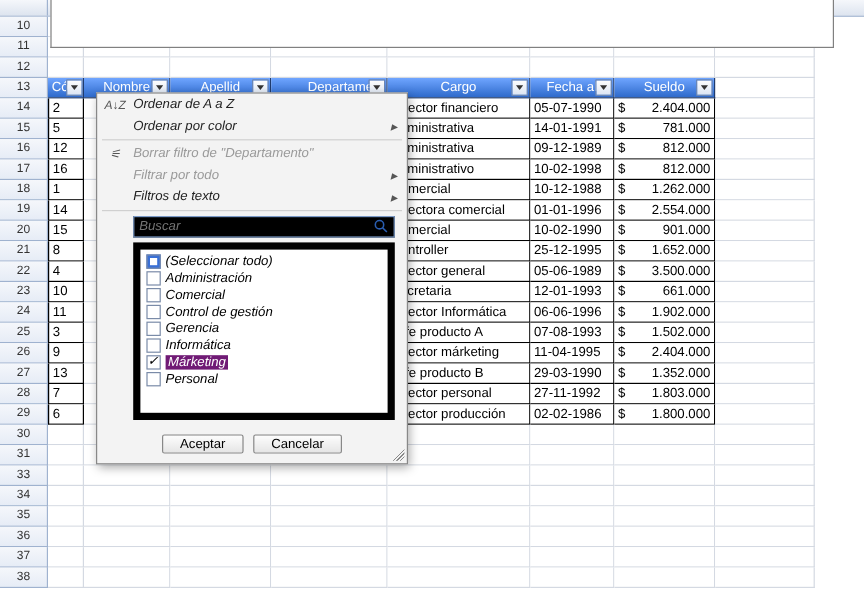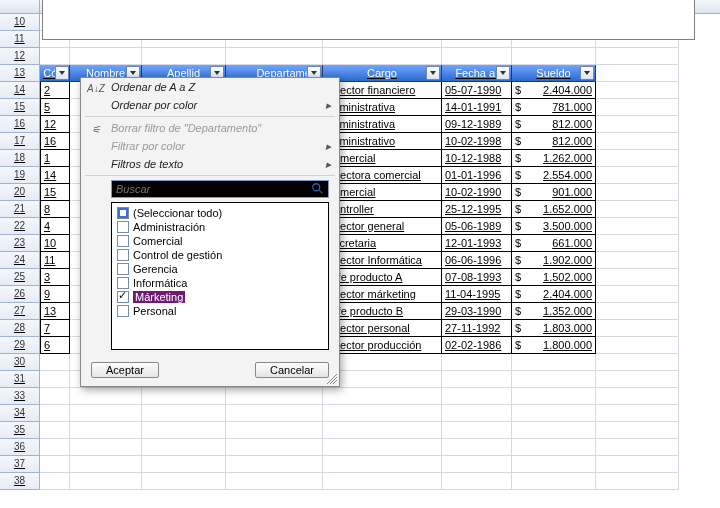--- a/index.html
+++ b/index.html
@@ -40,21 +40,21 @@
     border-right: 1px solid #9fb2cf;
     text-align: center;
     font-size: 10px;
     color: #333;
     line-height: 13px;
     height: 13px;
   }
   
   .grid {
     position: absolute;
-    top: 14px; left: 0; right: 0; bottom: 0; text-decoration: underline;
+    top: 14px; left: 0; right: 0; bottom: 0;
   }
   .row {
     display: flex;
     height: 17px;
   }
   .rownum {
     width: 40px;
     border-right: 1px solid #9fb2cf;
     border-bottom: 1px solid #9fb2cf;
     background: linear-gradient(#f5f7fb,#e6ecf6);
@@ -182,25 +182,26 @@
     background: #000000;
   }
   .fp-search .mag {
     position: absolute;
     right: 4px; top: 2px;
     width: 14px; height: 14px;
     color: #2a5db0;
   }
   .fp-list {
     margin: 0 10px 6px 30px;
-    border: 1px solid #000000;
+    border: 6px solid #000000;
     background: #fff;
     height: 148px;
     overflow: hidden;
     padding: 3px;
+    font-style: italic;
   }
   .chk-row {
     display: flex;
     align-items: center;
     gap: 4px;
     padding: 1px 2px;
     font-size: 11px;
   }
   .chk {
     width: 12px; height: 12px;
@@ -222,21 +223,21 @@
     position:absolute; left:2px; top:2px;
     width:6px; height:6px; background:#fff;
   }
   .chk-row .sel {
     background: #701a75;
     color: #fff;
     padding: 0 2px;
   }
   .fp-btns {
     display: flex;
-    justify-content: space-between;
+    justify-content: center;
     gap: 8px;
     padding: 6px 10px 8px;
   }
   .fp-btns button {
     padding: 1px 14px;
     font-size: 11px;
     border: 1px solid #888;
     background: linear-gradient(#fdfdfd,#e5e5e5);
     border-radius: 2px;
   }
@@ -584,21 +585,21 @@
   <div class="fp-row">
     <span>Ordenar por color</span>
     <span class="sub">▸</span>
   </div>
   <div class="fp-sep"></div>
   <div class="fp-row disabled">
     <span class="icon">⚟</span>
     <span>Borrar filtro de "Departamento"</span>
   </div>
   <div class="fp-row disabled">
-    <span>Filtrar por color</span>
+    <span>Filtrar por todo</span>
     <span class="sub">▸</span>
   </div>
   <div class="fp-row">
     <span>Filtros de texto</span>
     <span class="sub">▸</span>
   </div>
   <div class="fp-sep"></div>
   <div class="fp-search">
     <input type="text" placeholder="Buscar" style="">
     <span class="mag">

